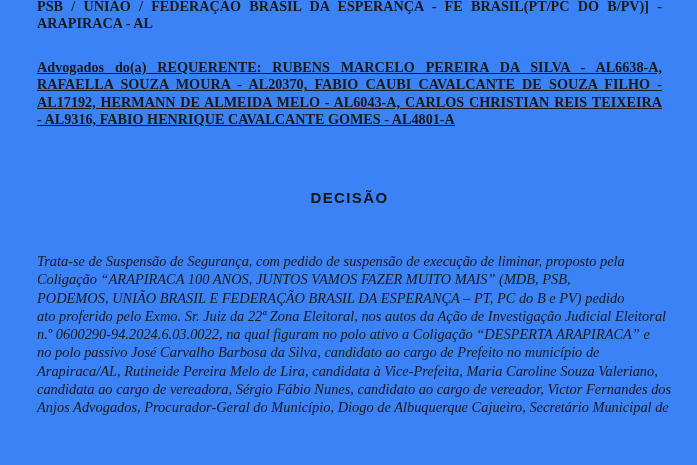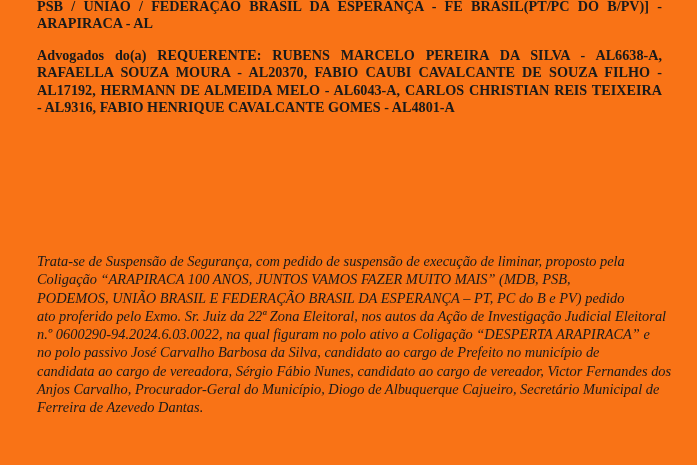--- a/index.html
+++ b/index.html
@@ -4,37 +4,37 @@
 <style>
   html, body {
     margin: 0;
     padding: 0;
     background: #ffffff;
   }
   .page {
     position: relative;
     width: 697px;
     height: 465px;
-    background: #f97316;
+    background: #3b82f6;
     overflow: hidden;
     color: #1a1a1a;
     font-family: "Liberation Serif", "DejaVu Serif", serif;
   }
   .doc-block {
     position: absolute;
     left: 37px;
     width: 625px;
   }
   .bold-block {
     font-weight: bold;
     font-size: 14.2px;
     line-height: 17.4px;
   }
   .party-header { top: -2px; }
-  .lawyers-block { top: 47px; }
+  .lawyers-block { top: 59px; text-decoration: underline; }
 
   .line { white-space: nowrap; }
 
   
   .party-header .line:nth-child(1),
   .lawyers-block .line:nth-child(-n+3) {
     white-space: normal;
     text-align: justify;
     text-align-last: justify;
   }
@@ -70,26 +70,27 @@
       <div class="line">ARAPIRACA - AL</div>
     </div>
 
   <div class="doc-block bold-block lawyers-block">
       <div class="line">Advogados do(a) REQUERENTE: RUBENS MARCELO PEREIRA DA SILVA - AL6638-A,</div>
       <div class="line">RAFAELLA SOUZA MOURA - AL20370, FABIO CAUBI CAVALCANTE DE SOUZA FILHO -</div>
       <div class="line">AL17192, HERMANN DE ALMEIDA MELO - AL6043-A, CARLOS CHRISTIAN REIS TEIXEIRA</div>
       <div class="line">- AL9316, FABIO HENRIQUE CAVALCANTE GOMES - AL4801-A</div>
     </div>
 
+  <div class="decision-heading">DECISÃO</div>
 
   <div class="doc-block body-text">
       <div class="line">Trata-se de Suspensão de Segurança, com pedido de suspensão de execução de liminar, proposto pela</div>
       <div class="line">Coligação “ARAPIRACA 100 ANOS, JUNTOS VAMOS FAZER MUITO MAIS” (MDB, PSB,</div>
       <div class="line">PODEMOS, UNIÃO BRASIL E FEDERAÇÃO BRASIL DA ESPERANÇA – PT, PC do B e PV) pedido</div>
       <div class="line">ato proferido pelo Exmo. Sr. Juiz da 22ª Zona Eleitoral, nos autos da Ação de Investigação Judicial Eleitoral</div>
       <div class="line">n.º 0600290-94.2024.6.03.0022, na qual figuram no polo ativo a Coligação “DESPERTA ARAPIRACA” e</div>
       <div class="line">no polo passivo José Carvalho Barbosa da Silva, candidato ao cargo de Prefeito no município de</div>
+      <div class="line">Arapiraca/AL, Rutineide Pereira Melo de Lira, candidata à Vice-Prefeita, Maria Caroline Souza Valeriano,</div>
       <div class="line">candidata ao cargo de vereadora, Sérgio Fábio Nunes, candidato ao cargo de vereador, Victor Fernandes dos</div>
-      <div class="line">Anjos Carvalho, Procurador-Geral do Município, Diogo de Albuquerque Cajueiro, Secretário Municipal de</div>
-      <div class="line">Ferreira de Azevedo Dantas.</div>
+      <div class="line">Anjos Advogados, Procurador-Geral do Município, Diogo de Albuquerque Cajueiro, Secretário Municipal de</div>
     </div>
 
 </div>
 
 </body></html>

